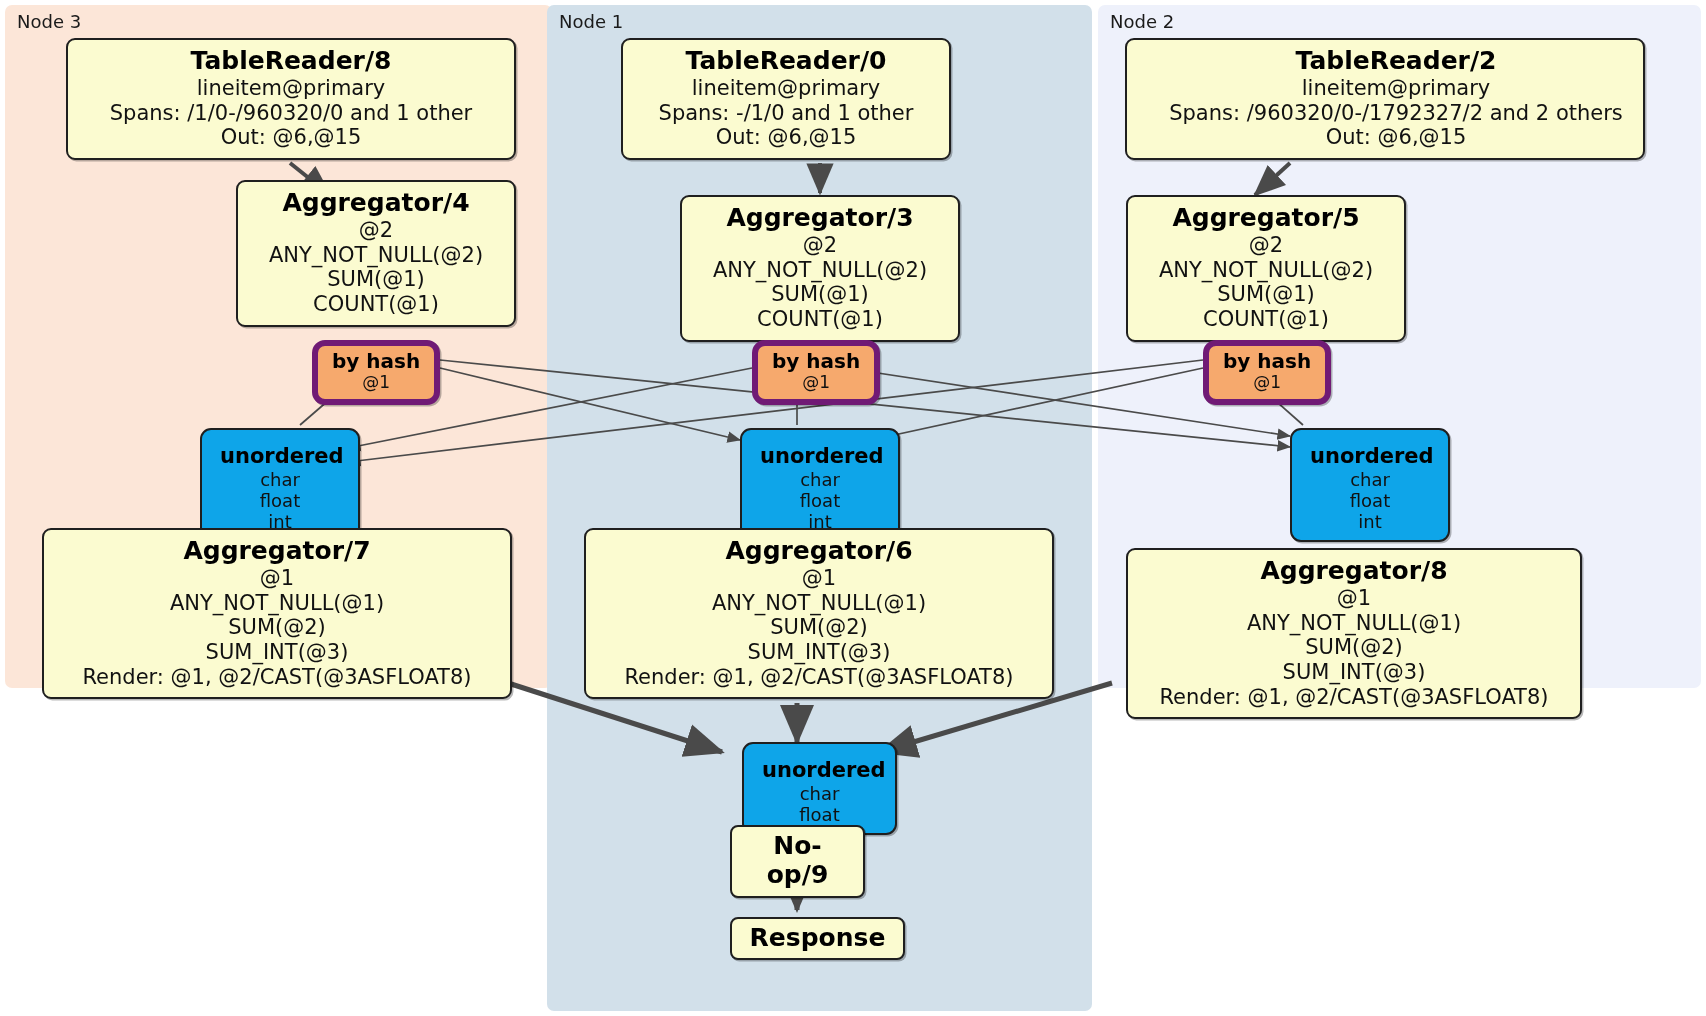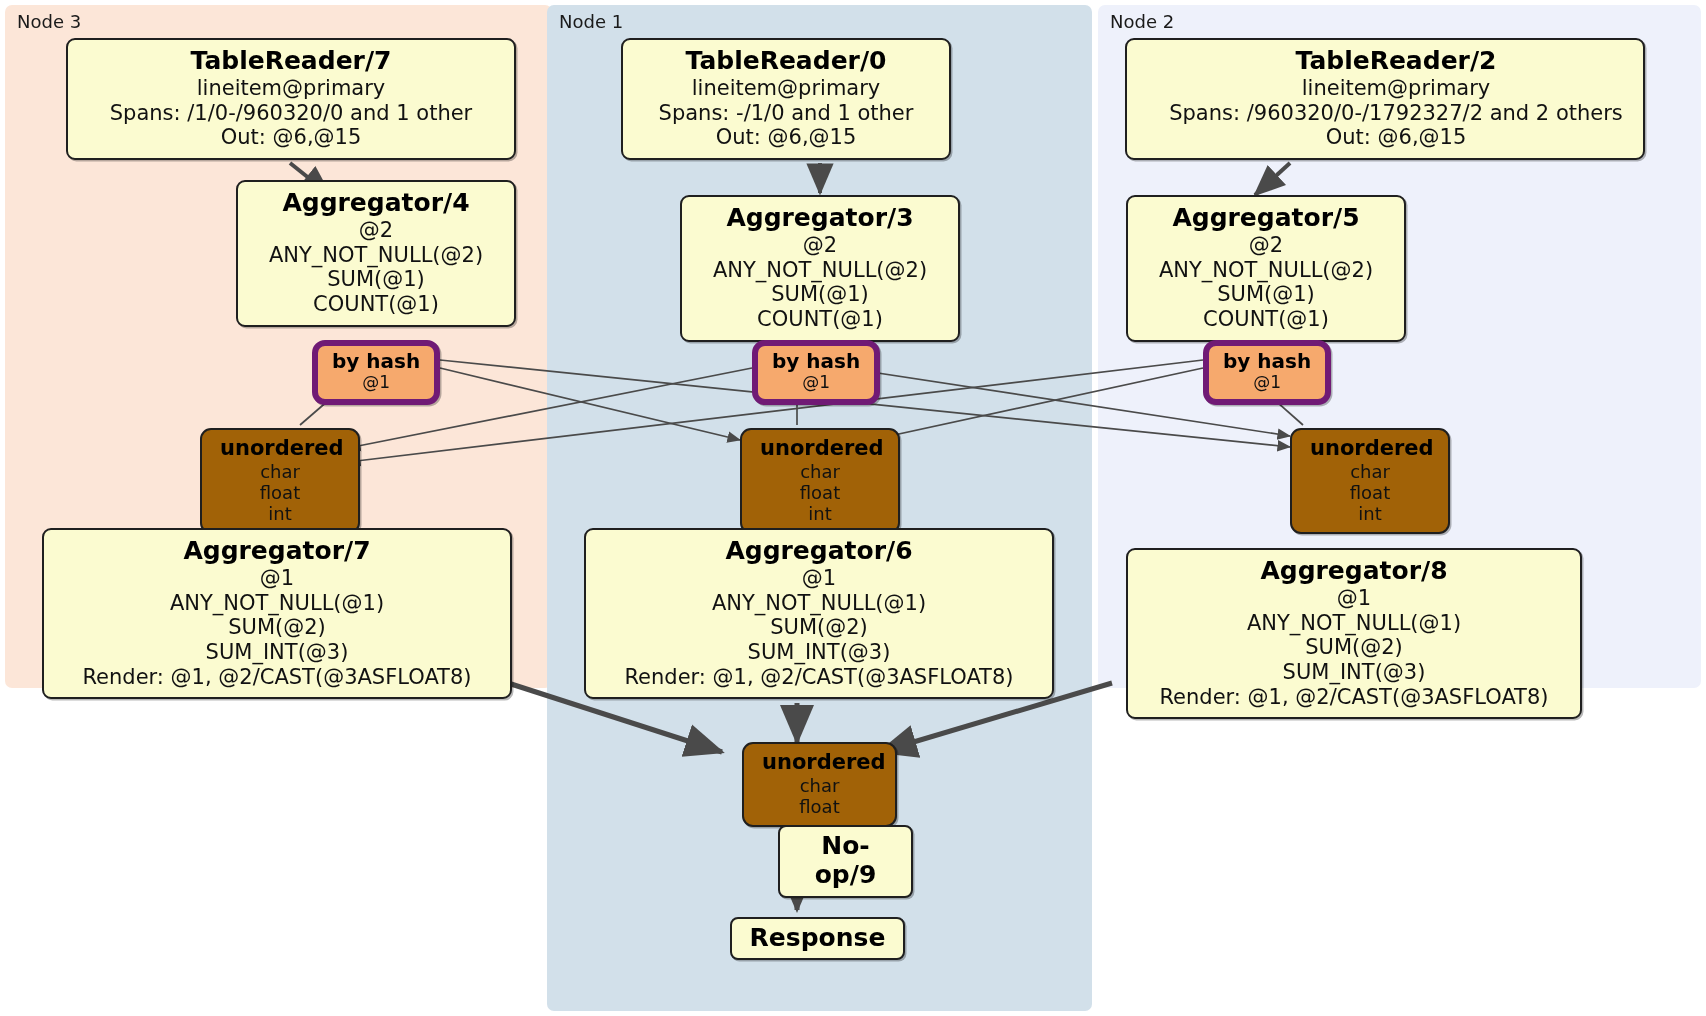--- a/index.html
+++ b/index.html
@@ -73,24 +73,24 @@
     background: #f6a96d;
     border: 6px solid #701a75;
     border-radius: 13px;
     padding: 4px 14px 6px 14px;
     box-shadow: 1.5px 1.5px 0 rgba(0,0,0,0.28);
   }
   .router .title { display: block; font-weight: bold; font-size: 20px; color: #000; }
   .router .line  { display: block; font-size: 17px; color: #111; }
 
   .receiver {
-    background: #a16207;
+    background: #0ea5e9;
     border: 2px solid #1f1f1f;
     border-radius: 11px;
-    padding: 6px 18px 8px 18px;
+    padding: 14px 18px 8px 18px;
     box-shadow: 1.5px 1.5px 0 rgba(0,0,0,0.28);
   }
   .receiver .title { display: block; font-weight: bold; font-size: 21px; color: #000; }
   .receiver .line  { display: block; font-size: 18px; color: #111; }
 
   .small-proc {
     background: #fbfbd0;
     border: 2px solid #1f1f1f;
     border-radius: 8px;
     padding: 4px 16px 6px 16px;
@@ -155,21 +155,21 @@
       <path d="M797,703 L797,742"></path>
       <path d="M1112,683 L880,752"></path>
     </g>
 
     <g stroke="#4a4a4a" stroke-width="5" fill="none" marker-end="url(#arrowThick)">
       <path d="M797,855 L797,910"></path>
     </g>
   </svg>
 
   <div class="node proc" style="left:66px; top:38px; width:450px;">
-    <span class="title">TableReader/7</span>
+    <span class="title">TableReader/8</span>
     <span class="line">lineitem@primary</span>
     <span class="line">Spans: /1/0-/960320/0 and 1 other</span>
     <span class="line">Out: @6,@15</span>
   </div>
 
   <div class="node proc" style="left:621px; top:38px; width:330px;">
     <span class="title">TableReader/0</span>
     <span class="line">lineitem@primary</span>
     <span class="line">Spans: -/1/0 and 1 other</span>
     <span class="line">Out: @6,@15</span>
@@ -268,21 +268,21 @@
     <span class="line">SUM_INT(@3)</span>
     <span class="line">Render: @1, @2/CAST(@3ASFLOAT8)</span>
   </div>
 
   <div class="node receiver" style="left:742px; top:742px; width:155px;">
     <span class="title">unordered</span>
     <span class="line">char</span>
     <span class="line">float</span>
   </div>
 
-  <div class="node small-proc" style="left:730px; top:825px; width:135px;margin-left:48px;">
+  <div class="node small-proc" style="left:730px; top:825px; width:135px;">
     <span class="title">No-op/9</span>
   </div>
 
   <div class="node small-proc" style="left:730px; top:917px; width:175px;">
     <span class="title">Response</span>
   </div>
 
 </div>
 
 </body></html>

